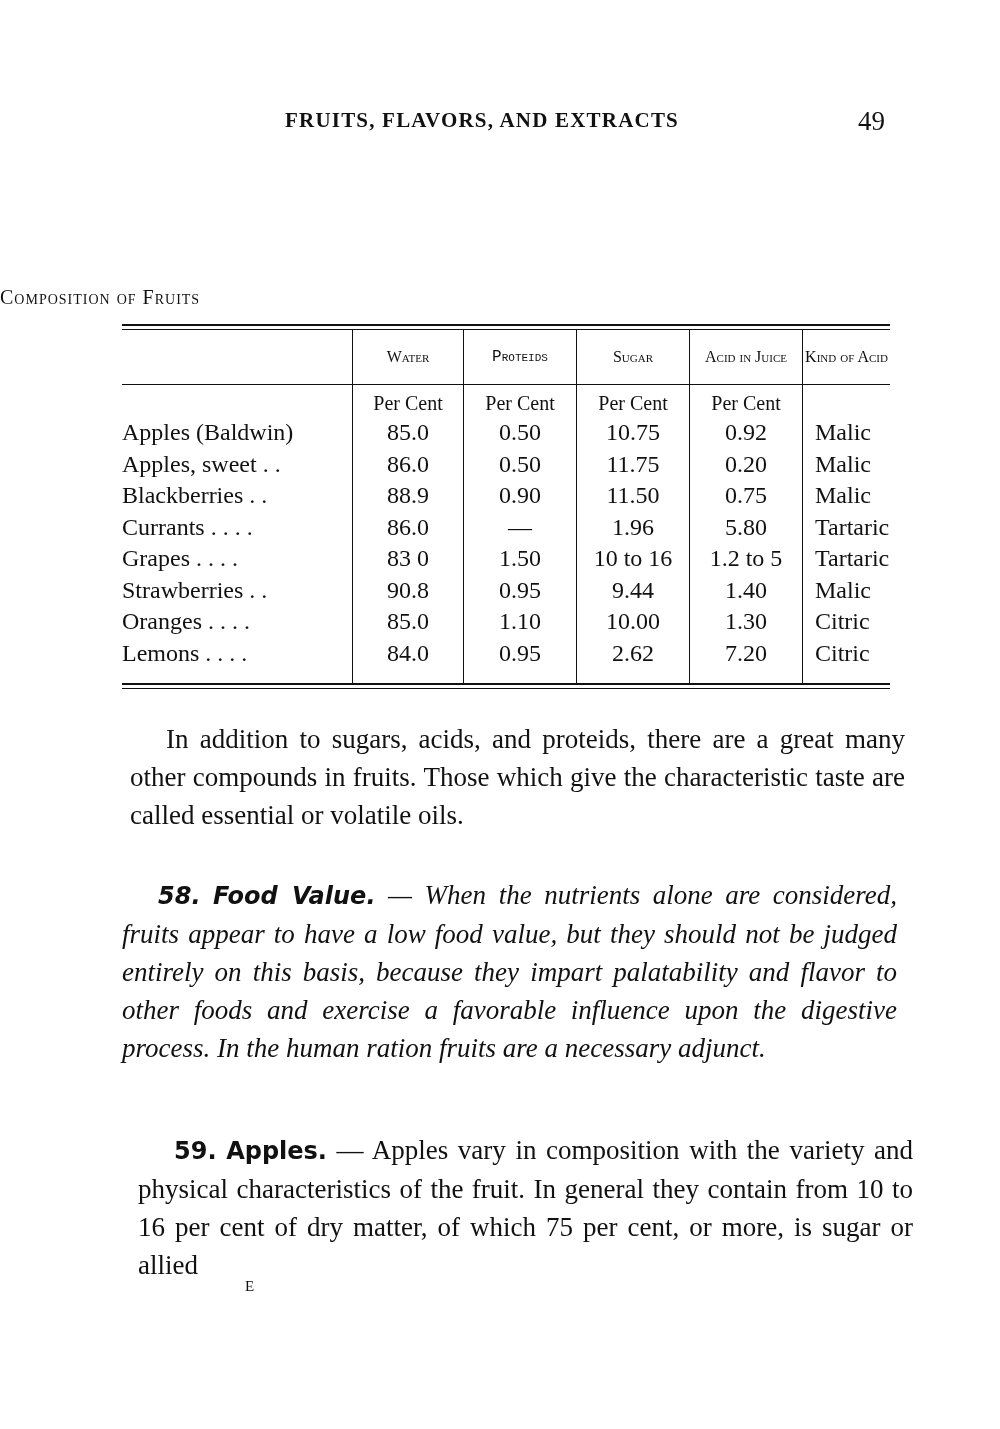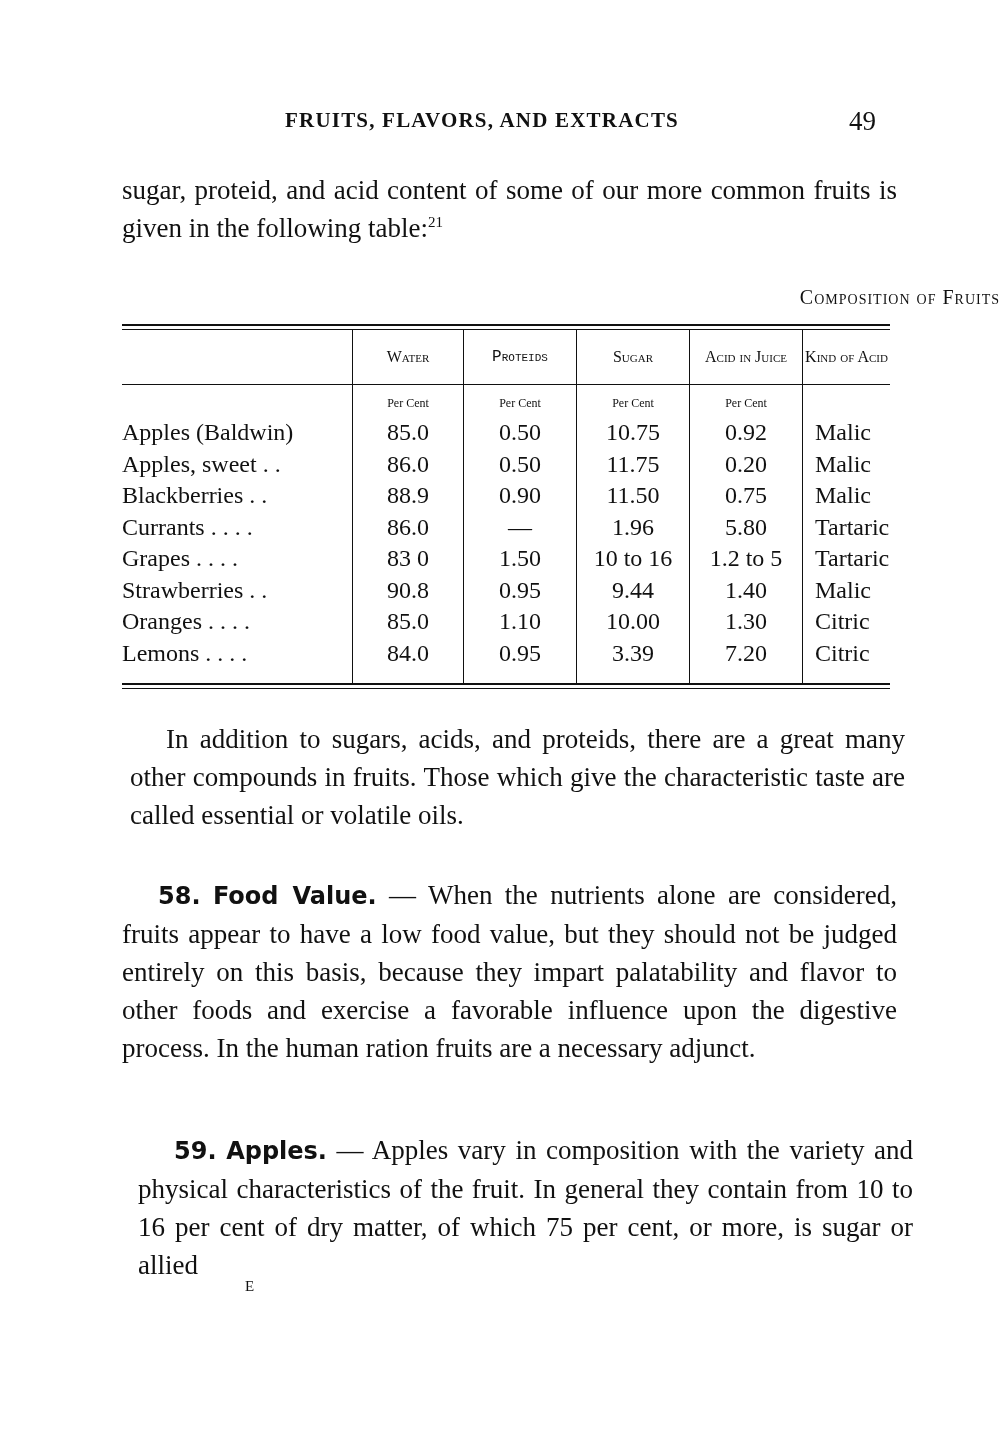--- a/index.html
+++ b/index.html
@@ -1,60 +1,57 @@
 <!DOCTYPE html>
 <html><head>
 <meta charset="utf-8">
 <style>
   html, body { margin: 0; padding: 0; background: #ffffff; }
   body { width: 1000px; height: 1429px; position: relative; overflow: hidden; color: #111; font-family: "Liberation Serif", "DejaVu Serif", serif; }
   .page { position: absolute; left: 0; top: 0; width: 1000px; height: 1429px; }
 
   .running-head { position: absolute; top: 108px; left: 120px; width: 780px; height: 30px; }
   .running-title { position: absolute; left: 165px; top: 0; font-size: 21px; letter-spacing: 1.2px; font-weight: bold; }
-  .page-number { position: absolute; right: 24px; top: -2px; font-size: 27px; }
+  .page-number { position: absolute; right: 15px; top: -2px; font-size: 27px; }
 
   .body-text { position: absolute; left: 122px; width: 775px; font-size: 27px; line-height: 38px; text-align: justify; }
   .para-top { top: 171px; }
   sup { font-size: 15px; line-height: 0; }
 
-  .table-caption { position: absolute; top: 286px; left: 0; width: 1000px; text-align: right; font-size: 20px; font-variant: small-caps; letter-spacing: 1px; }
+  .table-caption { position: absolute; top: 286px; left: 0; width: 1000px; text-align: left; font-size: 20px; font-variant: small-caps; letter-spacing: 1px; }
 
   .table-wrap { position: absolute; top: 324px; left: 122px; width: 768px; }
   .rule-double { border-top: 2px solid #111; height: 3px; border-bottom: 1px solid #111; }
   table { border-collapse: collapse; width: 768px; font-size: 24px; }
   th { font-weight: normal; font-variant: small-caps; font-size: 16px; line-height: 20px; height: 52px; vertical-align: middle; text-align: center; border-bottom: 1px solid #111; border-left: 1px solid #111; }
   th:first-child { border-left: none; width: 228px; }
   td { text-align: center; border-left: 1px solid #111; height: 31.5px; padding: 0; line-height: 31.5px; }
   td:first-child { border-left: none; text-align: left; }
   td.kind { text-align: left; padding-left: 12px; }
-  tr.units td { font-size: 12px; height: 28px; line-height: 28px; padding-top: 4px; }
+  tr.units td { font-size: 20px; height: 28px; line-height: 28px; padding-top: 4px; }
   tr.spacer td { height: 14px; }
   .rule-bottom { border-top: 2px solid #111; height: 3px; border-bottom: 1px solid #111; }
 
   .para-mid { top: 712px; text-indent: 36px; }
-  .para-food { top: 876px; text-indent: 36px; }
+  .para-food { top: 876px; text-indent: 36px; font-style: italic; }
   .para-apples { top: 1115px; text-indent: 36px; }
   .sec-num, .sec-title { font-weight: bold; font-family: "DejaVu Sans", "Liberation Sans", sans-serif; font-size: 24px; }
 
   .signature { position: absolute; top: 1278px; left: 245px; font-size: 15px; }
 </style>
 </head>
 <body>
 
 <div class="page">
 
   <div class="running-head">
     <span class="running-title">FRUITS, FLAVORS, AND EXTRACTS</span>
     <span class="page-number">49</span>
   </div>
 
-  <p class="body-text para-top" style="margin:0;">
-    <span>sugar, proteid, and acid content of some of our more common fruits is given in the following table:</span><sup>21</sup>
-  </p>
 
   <div class="table-caption">Composition of Fruits</div>
 
   <div class="table-wrap">
     <div class="rule-double"></div>
     <table>
       <thead>
         <tr>
           <th></th>
           <th style="width:108px;">Water</th>
@@ -126,21 +123,21 @@
           <td>85.0</td>
           <td>1.10</td>
           <td>10.00</td>
           <td>1.30</td>
           <td class="kind">Citric</td>
         </tr>
         <tr>
           <td>Lemons . . . .</td>
           <td>84.0</td>
           <td>0.95</td>
-          <td>3.39</td>
+          <td>2.62</td>
           <td>7.20</td>
           <td class="kind">Citric</td>
         </tr>
         <tr class="spacer">
           <td></td>
           <td></td>
           <td></td>
           <td></td>
           <td></td>
           <td></td>

